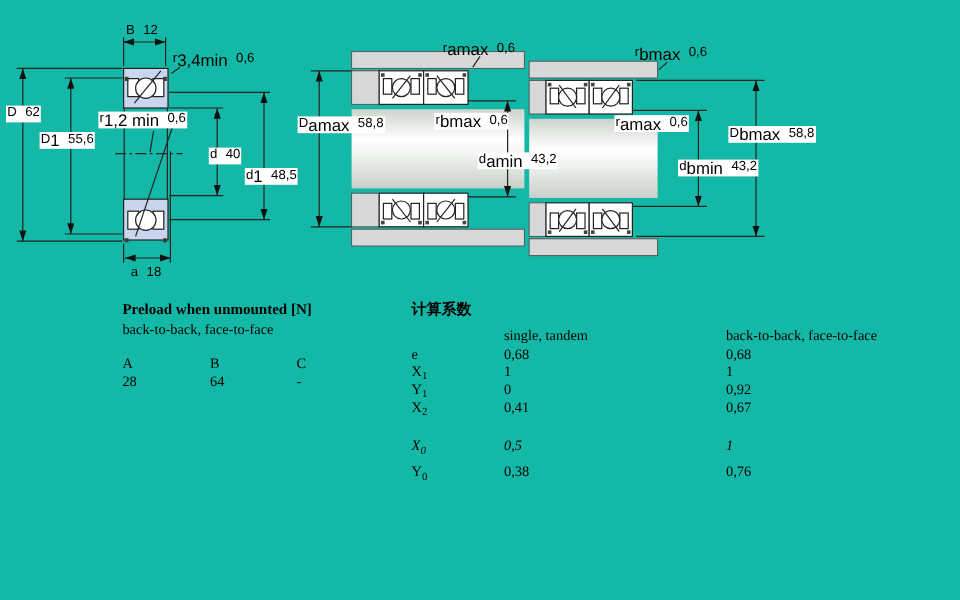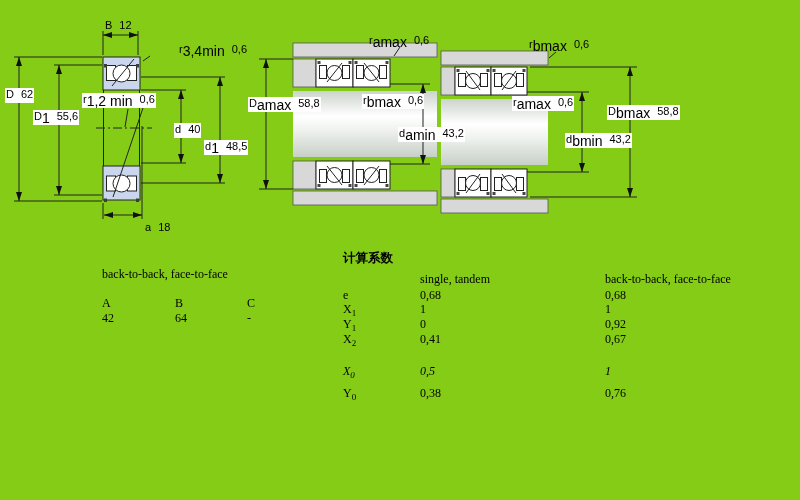--- a/index.html
+++ b/index.html
@@ -1,16 +1,16 @@
 <!DOCTYPE html>
 <html><head>
 <meta charset="utf-8">
 <style>
   html,body{margin:0;padding:0;background:#fff;}
-  #page{position:relative;width:800px;height:500px;background:#84cc16;overflow:hidden;
+  #page{position:relative;width:800px;height:500px;background:#14b8a6;overflow:hidden;
         font-family:"Liberation Sans",sans-serif;color:#000;}
   svg{position:absolute;left:0;top:0;}
   .dl{position:absolute;font:11px "Liberation Sans",sans-serif;white-space:nowrap;
       background:#fff;padding:0 1px;line-height:13px;}
   .dl sub{font-size:14px;vertical-align:-3px;letter-spacing:0;}
   .dl .val{margin-left:7px;}
   .tbl-title{position:absolute;font:bold 12.5px "Liberation Serif","DejaVu Serif",serif;white-space:nowrap;}
   .tbl-sub{position:absolute;font:12px "Liberation Serif","DejaVu Serif",serif;white-space:nowrap;}
   .pcell{position:absolute;font:12px "Liberation Serif","DejaVu Serif",serif;}
   .frow{position:absolute;left:343px;width:450px;height:16px;
@@ -168,43 +168,44 @@
       <path d="M630,67 V197" marker-start="url(#arr)" marker-end="url(#arr)"></path>
 
       <path d="M527,92 H589 M527,172 H589"></path>
       <path d="M582,92 V172" marker-start="url(#arr)" marker-end="url(#arr)"></path>
 
       <path d="M556,52 L549,58"></path>
     </g>
   </svg>
 
   <span class="dl" style="left:104px;top:19px;background:none;"><span>B</span><sub></sub><span class="val">12</span></span>
-  <span class="dl" style="left:143px;top:43px;background:none;margin-left:35px;"><span>r</span><sub>3,4min</sub><span class="val">0,6</span></span>
+  <span class="dl" style="left:143px;top:43px;background:none;"><span>r</span><sub>3,4min</sub><span class="val">0,6</span></span>
   <span class="dl" style="left:5px;top:88px;"><span>D</span><sub></sub><span class="val">62</span></span>
   <span class="dl" style="left:33px;top:110px;"><span>D</span><sub>1</sub><span class="val">55,6</span></span>
   <span class="dl" style="left:82px;top:93px;"><span>r</span><sub>1,2 min</sub><span class="val">0,6</span></span>
   <span class="dl" style="left:174px;top:123px;"><span>d</span><sub></sub><span class="val">40</span></span>
   <span class="dl" style="left:204px;top:140px;"><span>d</span><sub>1</sub><span class="val">48,5</span></span>
-  <span class="dl" style="left:108px;top:221px;background:none;margin-left:36px;"><span>a</span><sub></sub><span class="val">18</span></span>
+  <span class="dl" style="left:108px;top:221px;background:none;"><span>a</span><sub></sub><span class="val">18</span></span>
 
   <span class="dl" style="left:368px;top:34px;background:none;"><span>r</span><sub>amax</sub><span class="val">0,6</span></span>
   <span class="dl" style="left:248px;top:97px;"><span>D</span><sub>amax</sub><span class="val">58,8</span></span>
   <span class="dl" style="left:362px;top:94px;"><span>r</span><sub>bmax</sub><span class="val">0,6</span></span>
   <span class="dl" style="left:398px;top:127px;"><span>d</span><sub>amin</sub><span class="val">43,2</span></span>
 
   <span class="dl" style="left:528px;top:38px;background:none;"><span>r</span><sub>bmax</sub><span class="val">0,6</span></span>
   <span class="dl" style="left:512px;top:96px;"><span>r</span><sub>amax</sub><span class="val">0,6</span></span>
   <span class="dl" style="left:607px;top:105px;"><span>D</span><sub>bmax</sub><span class="val">58,8</span></span>
   <span class="dl" style="left:565px;top:133px;"><span>d</span><sub>bmin</sub><span class="val">43,2</span></span>
 
+  <div class="tbl-title" style="left:102px;top:251px;">Preload when unmounted [N]</div>
   <div class="tbl-sub" style="left:102px;top:267px;">back-to-back, face-to-face</div>
   <span class="pcell" style="left:102px;top:296px;">A</span>
   <span class="pcell" style="left:175px;top:296px;">B</span>
   <span class="pcell" style="left:247px;top:296px;">C</span>
-  <span class="pcell" style="left:102px;top:311px;">42</span>
+  <span class="pcell" style="left:102px;top:311px;">28</span>
   <span class="pcell" style="left:175px;top:311px;">64</span>
   <span class="pcell" style="left:247px;top:311px;">-</span>
 
   <div class="tbl-title" style="left:343px;top:250px;">计算系数</div>
   <div class="fhead1">single, tandem</div>
   <div class="fhead2">back-to-back, face-to-face</div>
 
   <div class="frow" style="top:288px;">
     <span class="fsym"><span>e</span><sub></sub></span>
     <span class="fv1">0,68</span>

